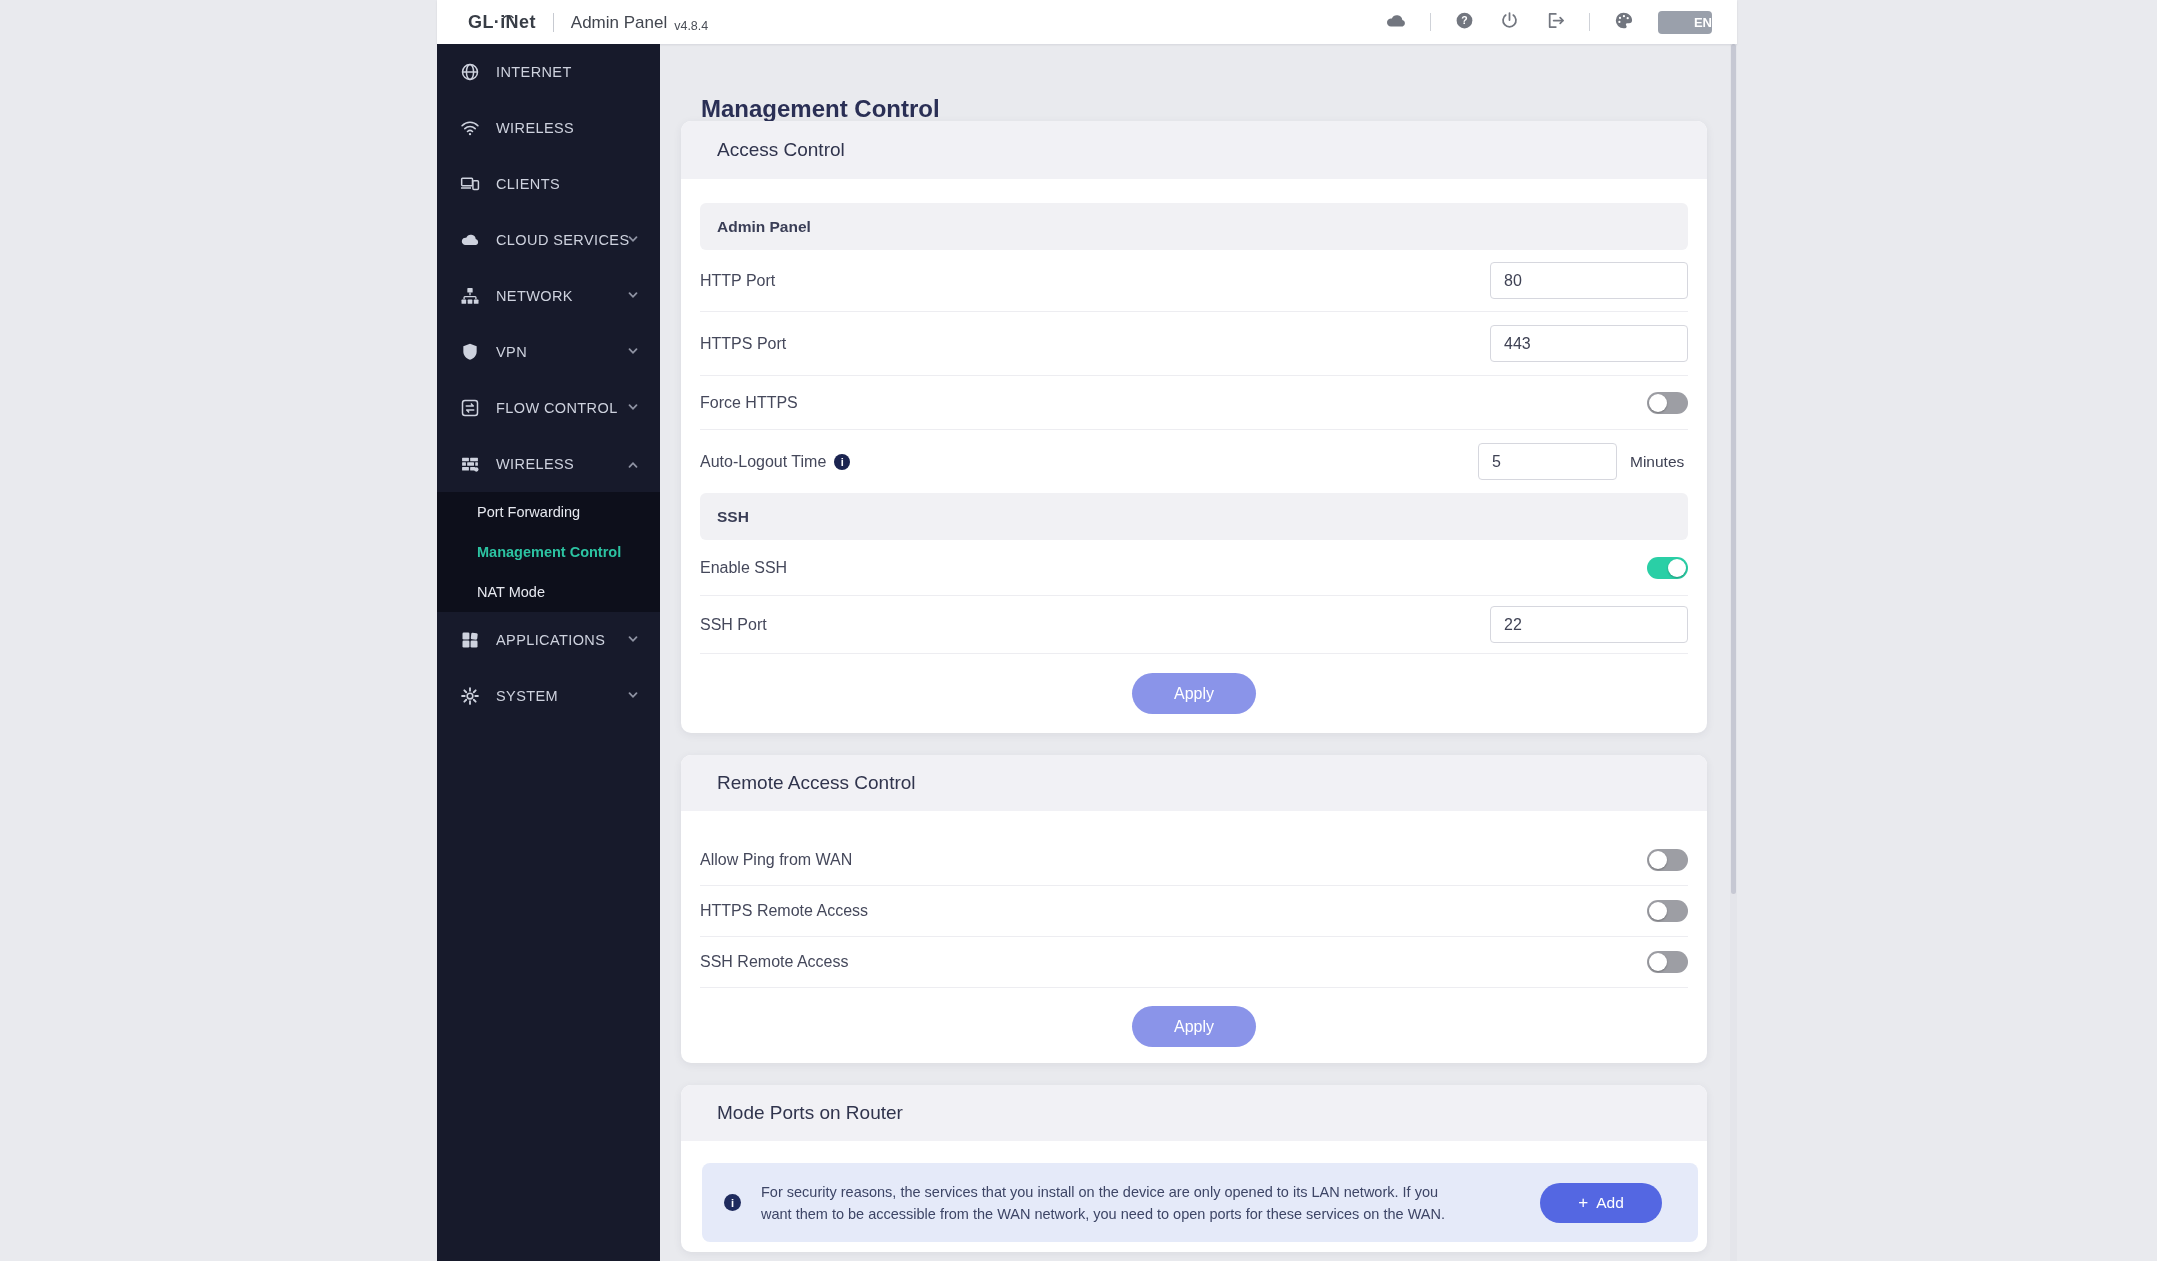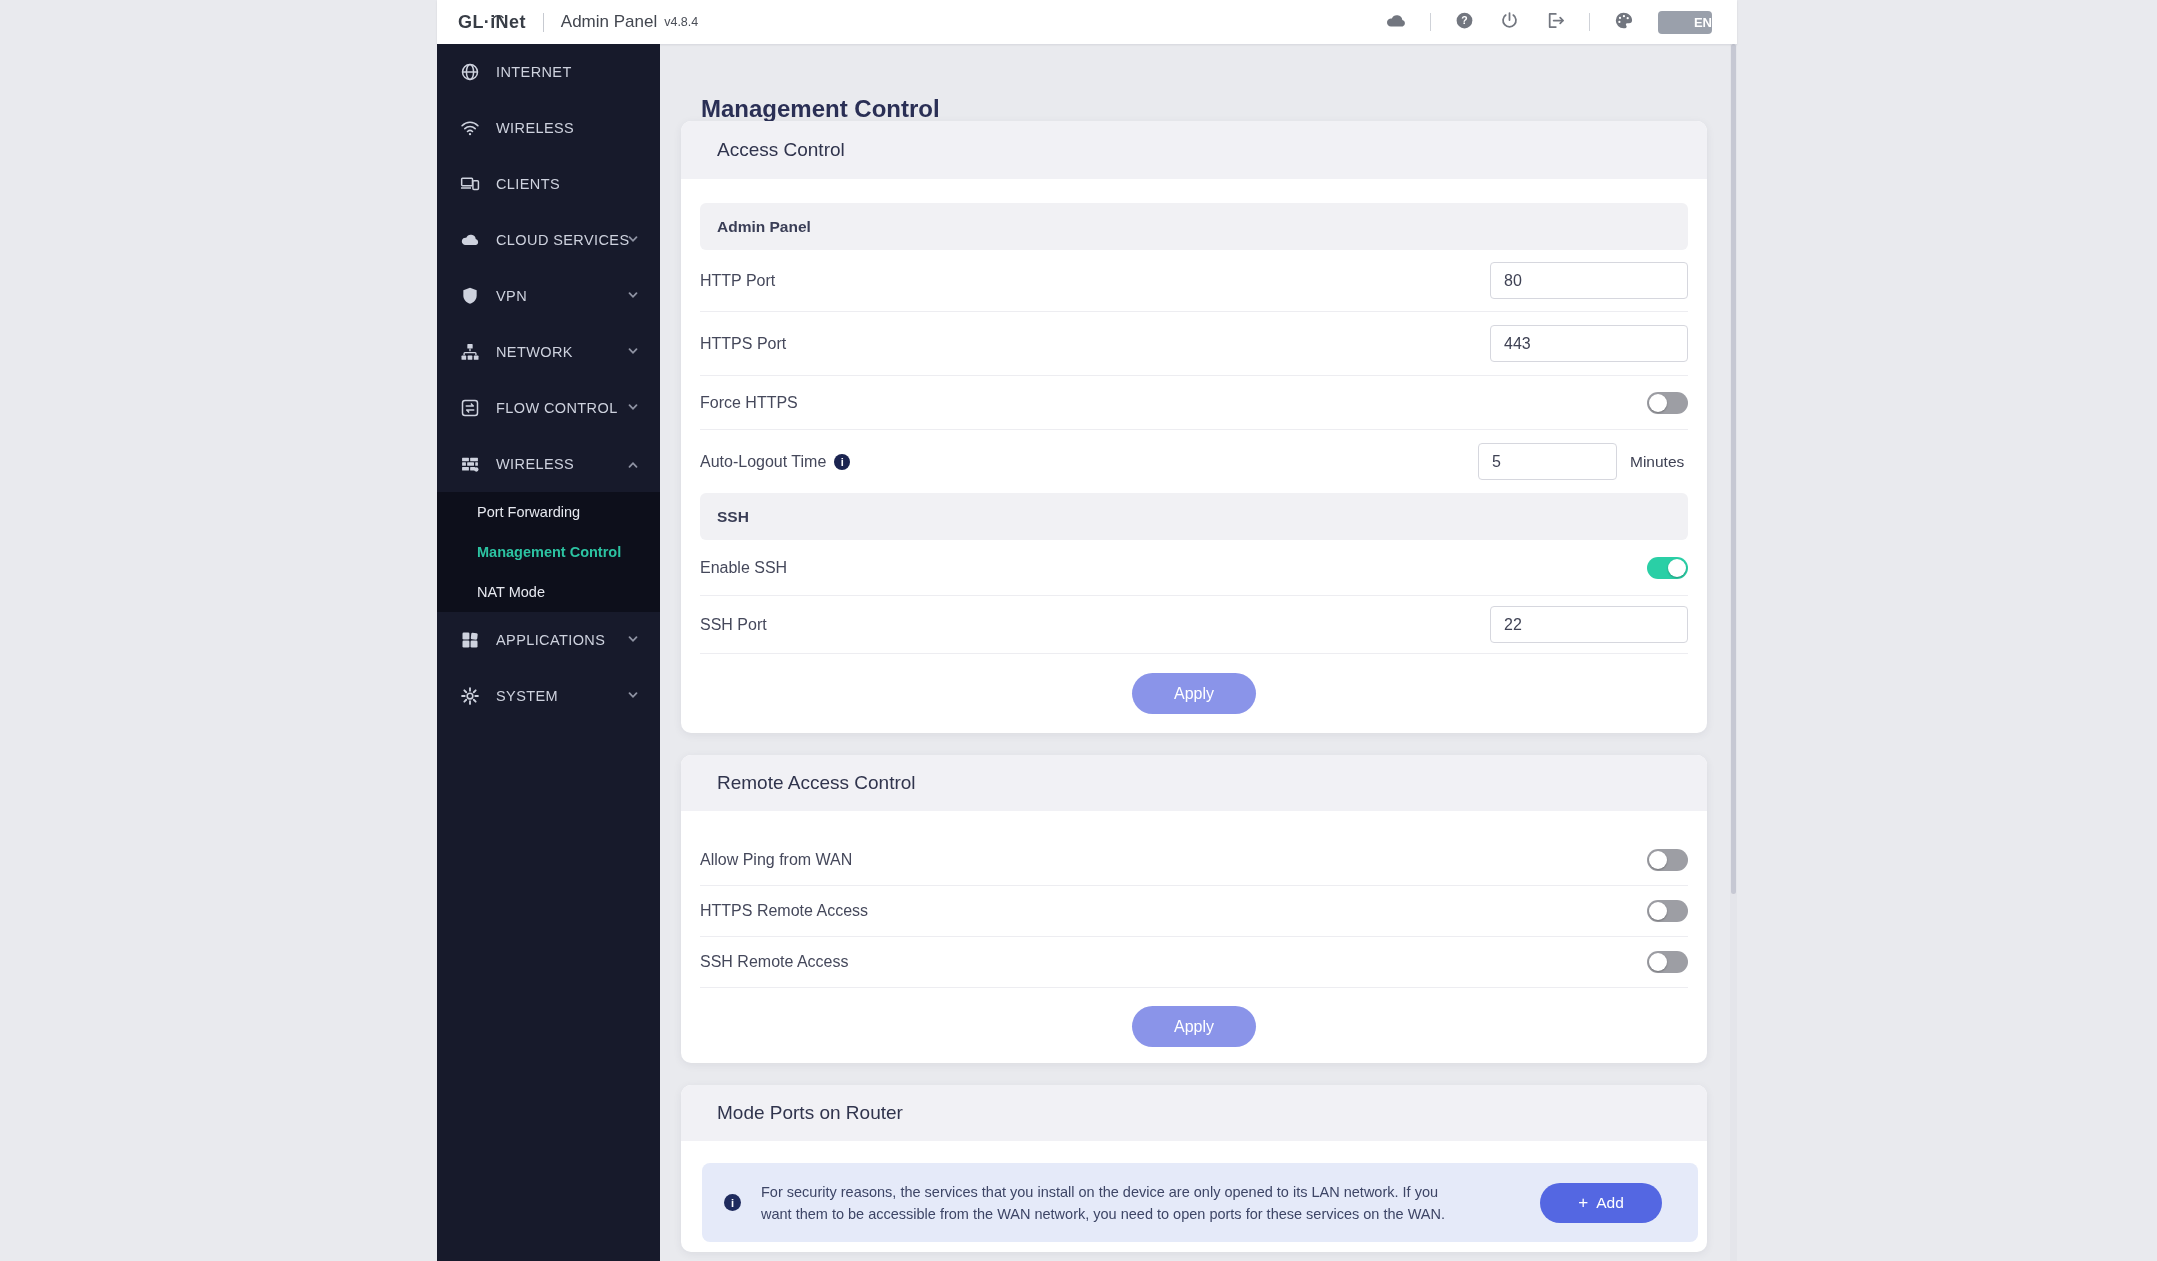--- a/index.html
+++ b/index.html
@@ -5,21 +5,21 @@
   * { margin:0; padding:0; box-sizing:border-box; }
   html,body { width:2157px; height:1261px; overflow:hidden;
     font-family:"Liberation Sans", sans-serif; background:#e9eaee; }
 
   .app { position:absolute; left:437px; top:0; width:1300px; height:1261px; }
 
   
   .header { position:absolute; left:0; top:0; width:1300px; height:44px;
     background:#ffffff; display:flex; align-items:center;
     box-shadow:0 1px 2px rgba(40,44,63,.10); z-index:5; }
-  .brand { display:flex; align-items:center; padding-left:21px; }
+  .brand { display:flex; align-items:flex-end; padding-left:31px; }
   .logo { position:relative; font-size:18px; font-weight:bold; color:#383d46;
     letter-spacing:.4px; }
   .logo .wifi-arc { position:absolute; left:35px; top:-7px; }
   .brand-divider { width:1px; height:19px; background:#c7cad1; margin:0 17px;
     align-self:center; }
   .app-title { font-size:17px; color:#42464f; }
   .app-version { font-size:12.5px; color:#4a4e57; margin-left:7px; }
   .header-actions { margin-left:auto; display:flex; align-items:center;
     gap:23px; padding-right:25px; }
   .hicon { width:22px; height:22px; display:flex; align-items:center;
@@ -232,42 +232,42 @@
       <span class="chev">
         <svg width="12" height="12" viewBox="0 0 12 12" fill="none" stroke="#8f93a3" stroke-width="1.8" stroke-linecap="round">
             <polyline points="2.5,4.2 6,7.8 9.5,4.2"></polyline>
           </svg>
       </span>
     </div>
 
     <div class="side-item">
       <span class="sicon">
         <svg width="20" height="20" viewBox="0 0 24 24">
-            <path d="M12 2.2l8 3v6.2c0 4.9-3.4 8.4-8 9.9-4.6-1.5-8-5-8-9.9V5.2z" fill="#ced2de"></path>
-          </svg>
-      </span>
-      <span class="slabel">VPN</span>
-      <span class="chev">
-        <svg width="12" height="12" viewBox="0 0 12 12" fill="none" stroke="#8f93a3" stroke-width="1.8" stroke-linecap="round">
-            <polyline points="2.5,4.2 6,7.8 9.5,4.2"></polyline>
-          </svg>
-      </span>
-    </div>
-
-    <div class="side-item">
-      <span class="sicon">
-        <svg width="20" height="20" viewBox="0 0 24 24">
             <rect x="8.8" y="2.5" width="6.4" height="5.4" rx="0.8" fill="#ced2de"></rect>
             <path d="M12 7.9v3.1M4.9 16v-2.2a1 1 0 0 1 1-1h12.2a1 1 0 0 1 1 1V16" stroke="#ced2de" stroke-width="1.6" fill="none"></path>
             <rect x="1.8" y="16.2" width="5.6" height="5.2" rx="0.8" fill="#ced2de"></rect>
             <rect x="9.2" y="16.2" width="5.6" height="5.2" rx="0.8" fill="#ced2de"></rect>
             <rect x="16.6" y="16.2" width="5.6" height="5.2" rx="0.8" fill="#ced2de"></rect>
           </svg>
       </span>
       <span class="slabel">NETWORK</span>
+      <span class="chev">
+        <svg width="12" height="12" viewBox="0 0 12 12" fill="none" stroke="#8f93a3" stroke-width="1.8" stroke-linecap="round">
+            <polyline points="2.5,4.2 6,7.8 9.5,4.2"></polyline>
+          </svg>
+      </span>
+    </div>
+
+    <div class="side-item">
+      <span class="sicon">
+        <svg width="20" height="20" viewBox="0 0 24 24">
+            <path d="M12 2.2l8 3v6.2c0 4.9-3.4 8.4-8 9.9-4.6-1.5-8-5-8-9.9V5.2z" fill="#ced2de"></path>
+          </svg>
+      </span>
+      <span class="slabel">VPN</span>
       <span class="chev">
         <svg width="12" height="12" viewBox="0 0 12 12" fill="none" stroke="#8f93a3" stroke-width="1.8" stroke-linecap="round">
             <polyline points="2.5,4.2 6,7.8 9.5,4.2"></polyline>
           </svg>
       </span>
     </div>
 
     <div class="side-item">
       <span class="sicon">
         <svg width="20" height="20" viewBox="0 0 24 24" fill="none" stroke="#ced2de" stroke-width="1.8" stroke-linecap="round" stroke-linejoin="round">

